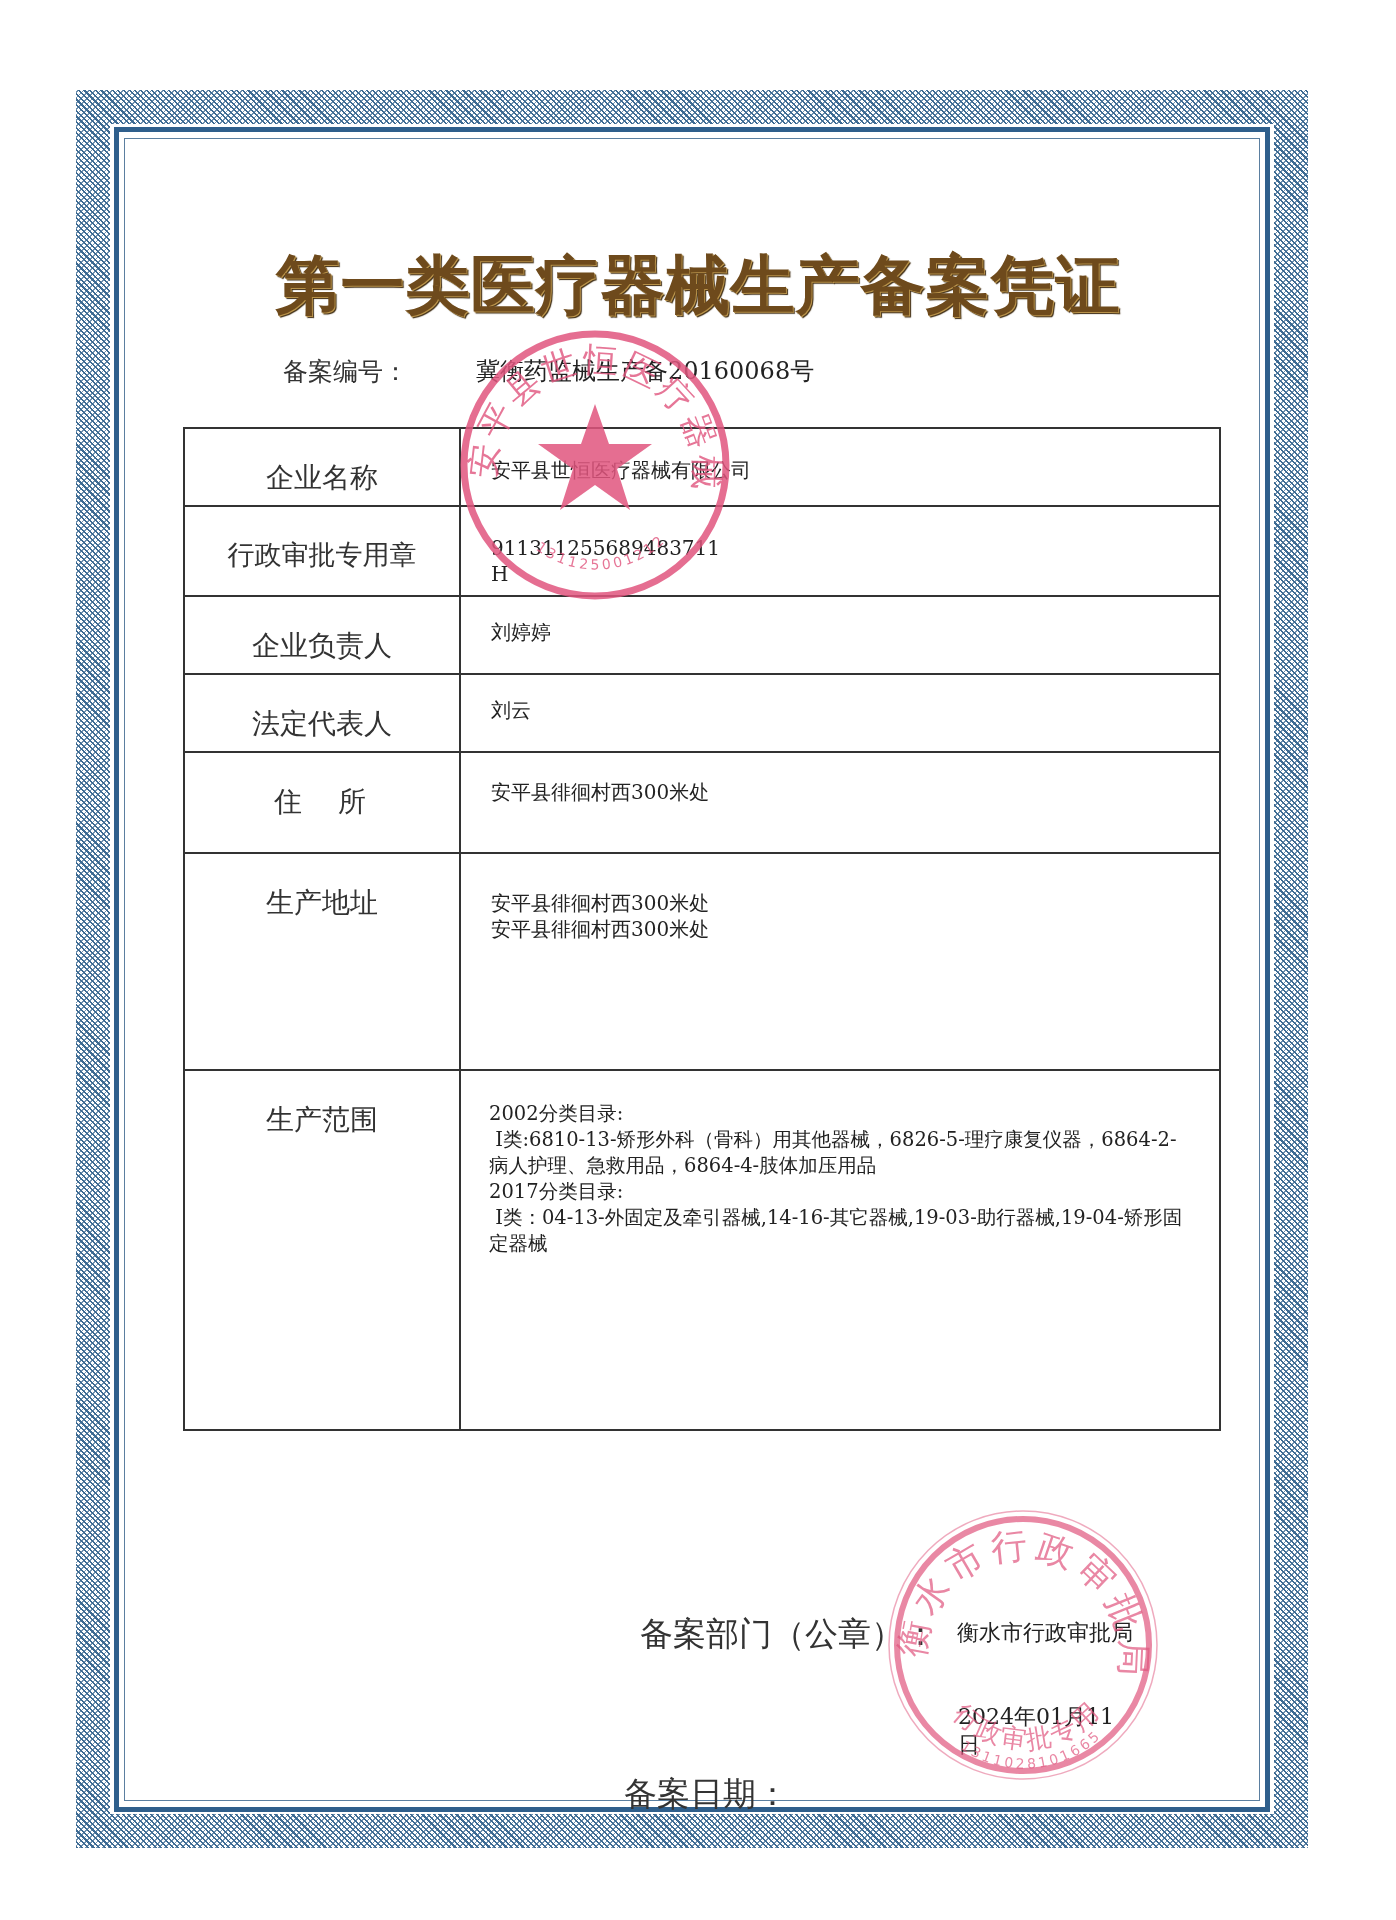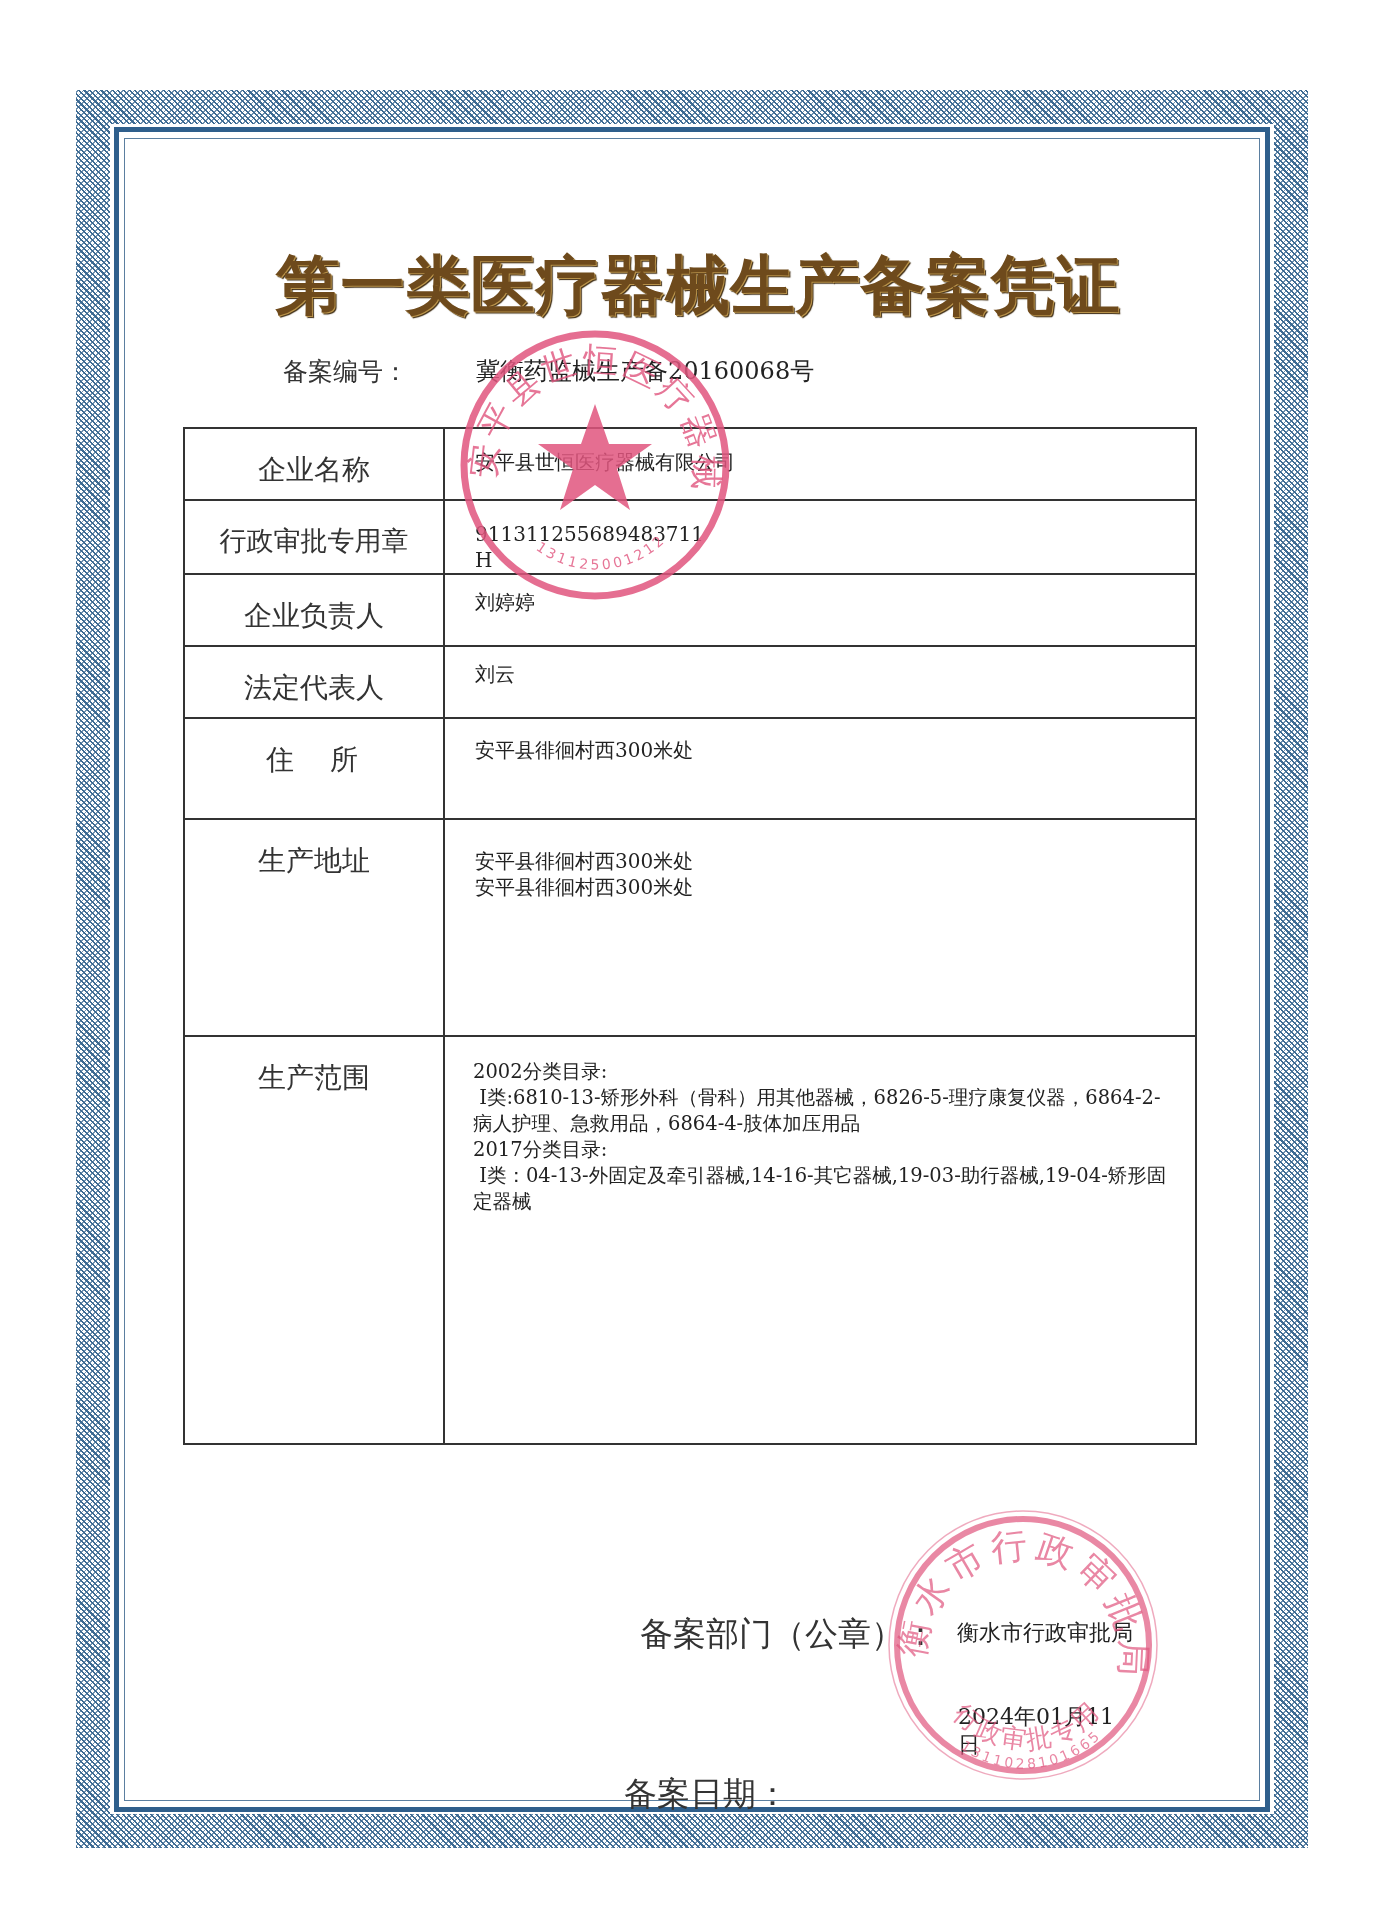--- a/index.html
+++ b/index.html
@@ -62,21 +62,21 @@
     table.info {
       position: absolute;
       left: 183px; top: 427px;
       width: 1008px;
       border-collapse: collapse;
       table-layout: fixed;
     }
     table.info td {
       border: 2px solid #333;
       vertical-align: top;
-      padding: 0;
+      padding: 8px;
     }
     td.label {
       width: 258px;
       font-family: "Liberation Sans", "DejaVu Sans", sans-serif;
       font-size: 28px;
       color: #333;
       text-align: center;
     }
     td.value {
       font-family: "DejaVu Serif", "Liberation Serif", serif;
@@ -163,21 +163,21 @@
     <td class="label">
           <div class="inner">生产地址</div>
         </td>
     <td class="value">
       <div class="inner" style="padding-top:28px;">
         <div>安平县徘徊村西300米处</div>
         <div>安平县徘徊村西300米处</div>
       </div>
     </td>
   </tr>
-  <tr style="height:408px;">
+  <tr style="height:360px;">
     <td class="label">
           <div class="inner">生产范围</div>
         </td>
     <td class="value" style="padding-left:28px !important;">
       <div class="inner" style="padding-top:22px; font-size:19.5px; line-height:26px;">
         <div class="scope-line">2002分类目录:</div>
         <div class="scope-line"> Ⅰ类:6810-13-矫形外科（骨科）用其他器械，6826-5-理疗康复仪器，6864-2-病人护理、急救用品，6864-4-肢体加压用品</div>
         <div class="scope-line">2017分类目录:</div>
         <div class="scope-line"> Ⅰ类：04-13-外固定及牵引器械,14-16-其它器械,19-03-助行器械,19-04-矫形固定器械</div>
       </div>

